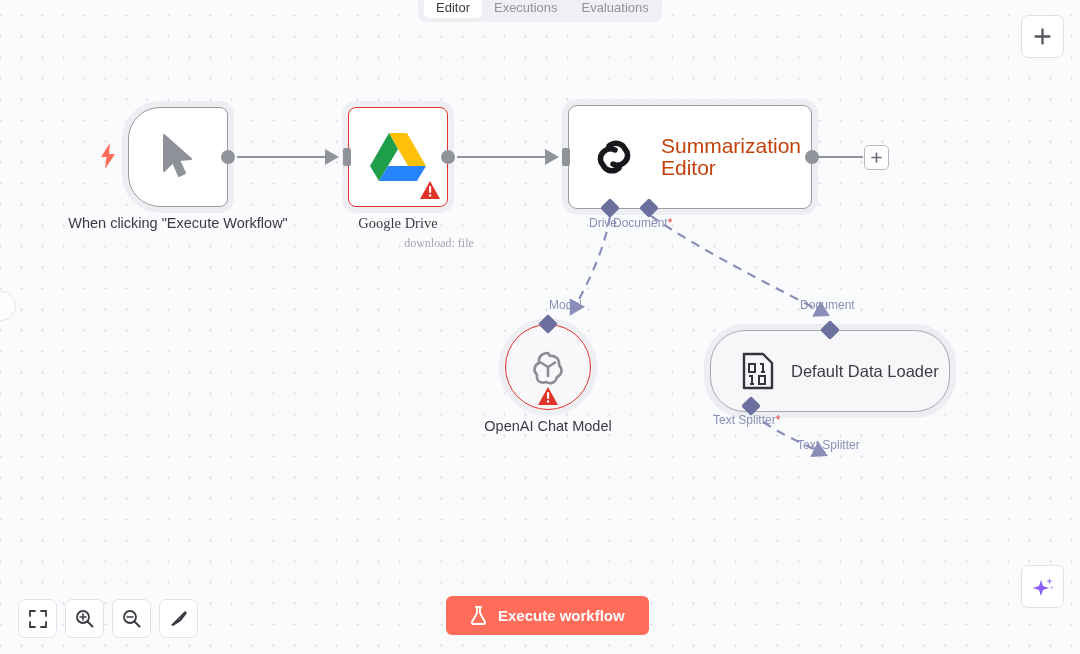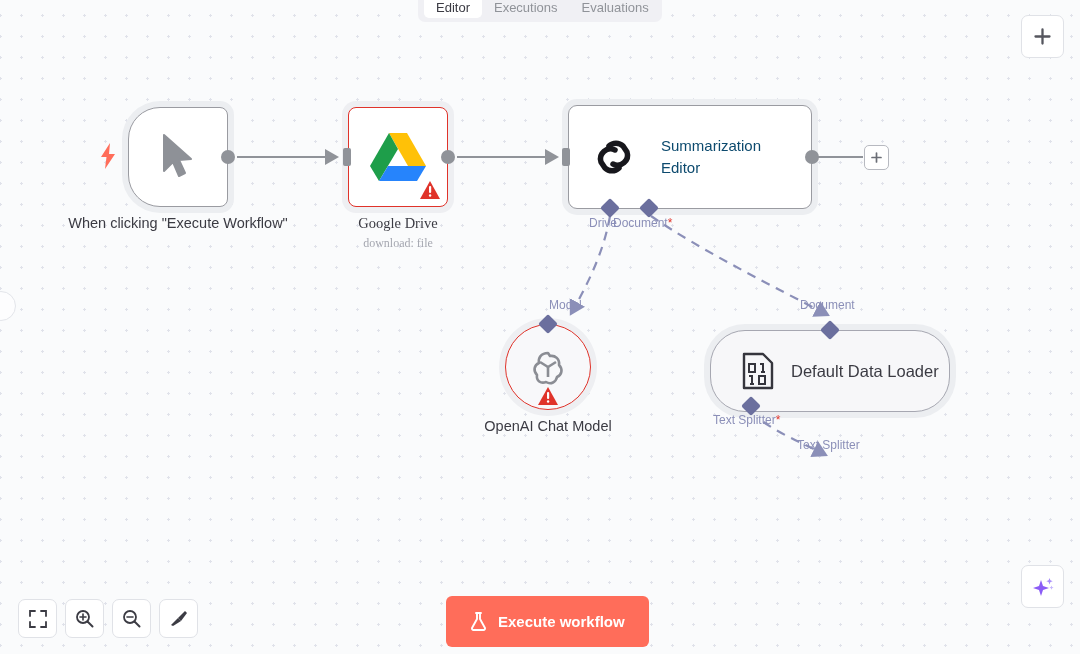--- a/index.html
+++ b/index.html
@@ -123,36 +123,36 @@
   #node-gdrive { left: 348px; top: 107px; font-family: Liberation Serif, serif; }
   #node-gdrive .nodebox {
     width: 100px;
     height: 100px;
     border-radius: 8px;
     display: flex;
     align-items: center;
     justify-content: center;
   }
   #node-gdrive .nodelabel { top: 106px; }
-  #node-gdrive .nodesub { top: 128px; }
+  #node-gdrive .nodesub { top: 128px; margin-left: 41px; }
 
   
   #node-chain { left: 568px; top: 105px; }
   #node-chain .nodebox {
     width: 244px;
     height: 104px;
     border-radius: 9px;
     display: flex;
     align-items: center;
     padding-left: 22px;
     gap: 20px;
   }
   .chain-title {
-    font-size: 15px;
-    color: #0c4a6e;
+    font-size: 21px;
+    color: #c2410c;
     line-height: 22px;
   }
 
   
   #node-loader { left: 710px; top: 330px; }
   #node-loader .nodebox {
     width: 240px;
     height: 82px;
     border-radius: 35px;
     background: #f7f7f9;
@@ -274,21 +274,21 @@
     position: relative;
     left: auto; top: auto;
     width: 39px;
     height: 39px;
   }
 
   #btn-execute {
     position: absolute;
     left: 446px;
     top: 596px;
-    height: 51px;
+    height: 39px;
     background: #ff6d5a;
     border-radius: 6px;
     display: flex;
     align-items: center;
     gap: 11px;
     padding: 0 24px;
     z-index: 30;
     border: none;
     cursor: pointer;
   }

